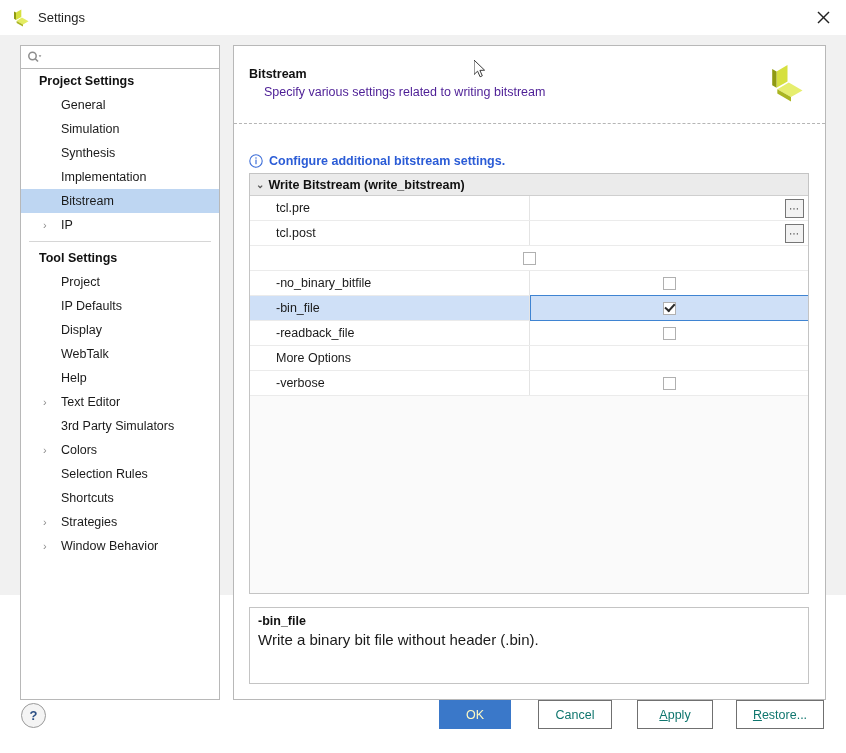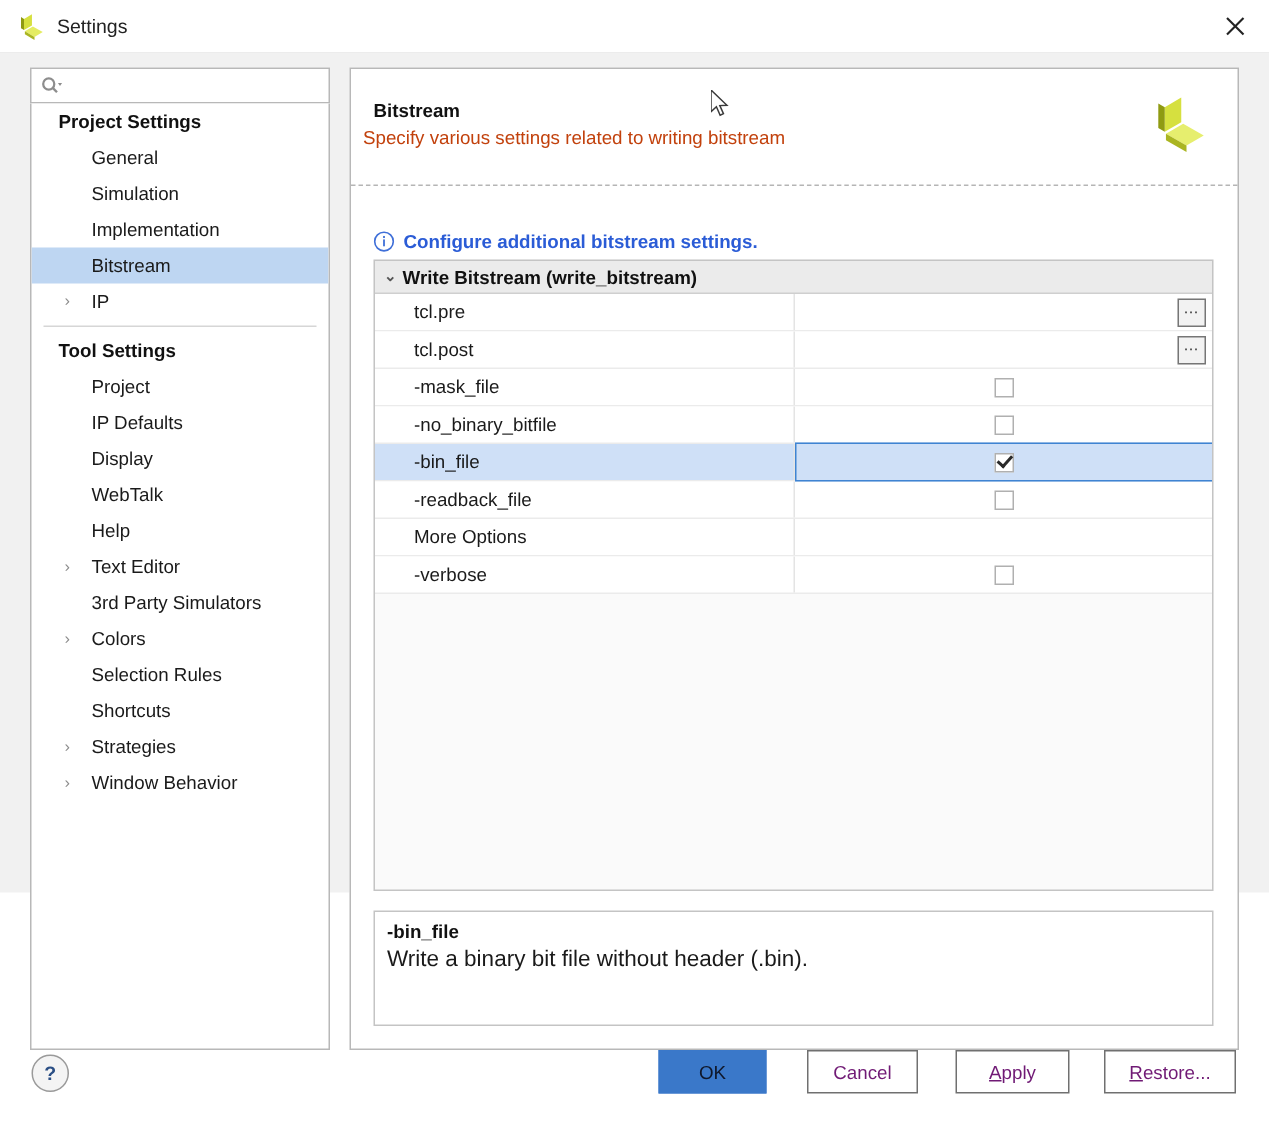--- a/index.html
+++ b/index.html
@@ -117,22 +117,22 @@
   }
   #panel-head {
     position: absolute; left: 0; top: 0;
     width: 591px; height: 77px;
   }
   #panel-title {
     position: absolute; left: 15px; top: 21px;
     font-weight: bold; font-size: 12.5px; color: #111;
   }
   #panel-subtitle {
-    position: absolute; left: 8px; top: 39px;
-    font-size: 12.5px; color: #c2410c;
+    position: absolute; left: 30px; top: 39px;
+    font-size: 12.5px; color: #4c1d95;
   }
   #panel-logo {
     position: absolute; right: 16px; top: 16px;
     width: 42px; height: 42px;
   }
   #head-divider {
     position: absolute; left: 0px; top: 77px;
     width: 591px; height: 0;
     border-top: 1px dashed #b5b5b5;
   }
@@ -264,29 +264,29 @@
     box-sizing: border-box;
   }
   .footer-btn {
     position: absolute;
     top: 25px;
     height: 29px;
     border: 1px solid #707070;
     background: #ffffff;
     font-family: "Liberation Sans", sans-serif;
     font-size: 12.5px;
-    color: #701a75;
+    color: #0f766e;
     display: flex; align-items: center; justify-content: center;
     cursor: pointer;
     box-sizing: border-box;
   }
   .footer-btn.primary {
     background: #3a78c9;
     border-color: #3a78c9;
-    color: #0f172a;
+    color: #fef9c3;
   }
   #btn-ok     { left: 439px; width: 72px; }
   #btn-cancel { left: 538px; width: 74px; }
   #btn-apply  { left: 637px; width: 76px; }
   #btn-restore{ left: 736px; width: 88px; }
   .uline { text-decoration: underline; }
 
   #cursor {
     position: absolute;
     left: 474px; top: 60px;
@@ -325,20 +325,21 @@
         <polygon points="11.6,4.3 14.4,4.3 13,6.3" fill="#8d8d8d"></polygon>
       </svg>
     </span>
     <input id="search-input" type="text" placeholder="" style="">
   </div>
 
   <div id="tree">
       <div class="tree-group-title">Project Settings</div>
       <div class="tree-item"><span>General</span></div>
       <div class="tree-item"><span>Simulation</span></div>
+      <div class="tree-item"><span>Synthesis</span></div>
       <div class="tree-item"><span>Implementation</span></div>
       <div class="tree-item selected"><span>Bitstream</span></div>
       <div class="tree-item"><span class="twisty">›</span><span>IP</span></div>
       <div class="tree-sep"></div>
       <div class="tree-group-title">Tool Settings</div>
       <div class="tree-item"><span>Project</span></div>
       <div class="tree-item"><span>IP Defaults</span></div>
       <div class="tree-item"><span>Display</span></div>
       <div class="tree-item"><span>WebTalk</span></div>
       <div class="tree-item"><span>Help</span></div>
@@ -390,21 +391,20 @@
               <div class="browse-btn">⋯</div>
             </div>
           </div>
           <div class="opt-row">
             <div class="opt-name">tcl.post</div>
             <div class="opt-val">
               <div class="browse-btn">⋯</div>
             </div>
           </div>
           <div class="opt-row">
-            <div class="opt-name">-mask_file</div>
             <div class="opt-val">
               <div class="chk"></div>
             </div>
           </div>
           <div class="opt-row">
             <div class="opt-name">-no_binary_bitfile</div>
             <div class="opt-val">
               <div class="chk"></div>
             </div>
           </div>

